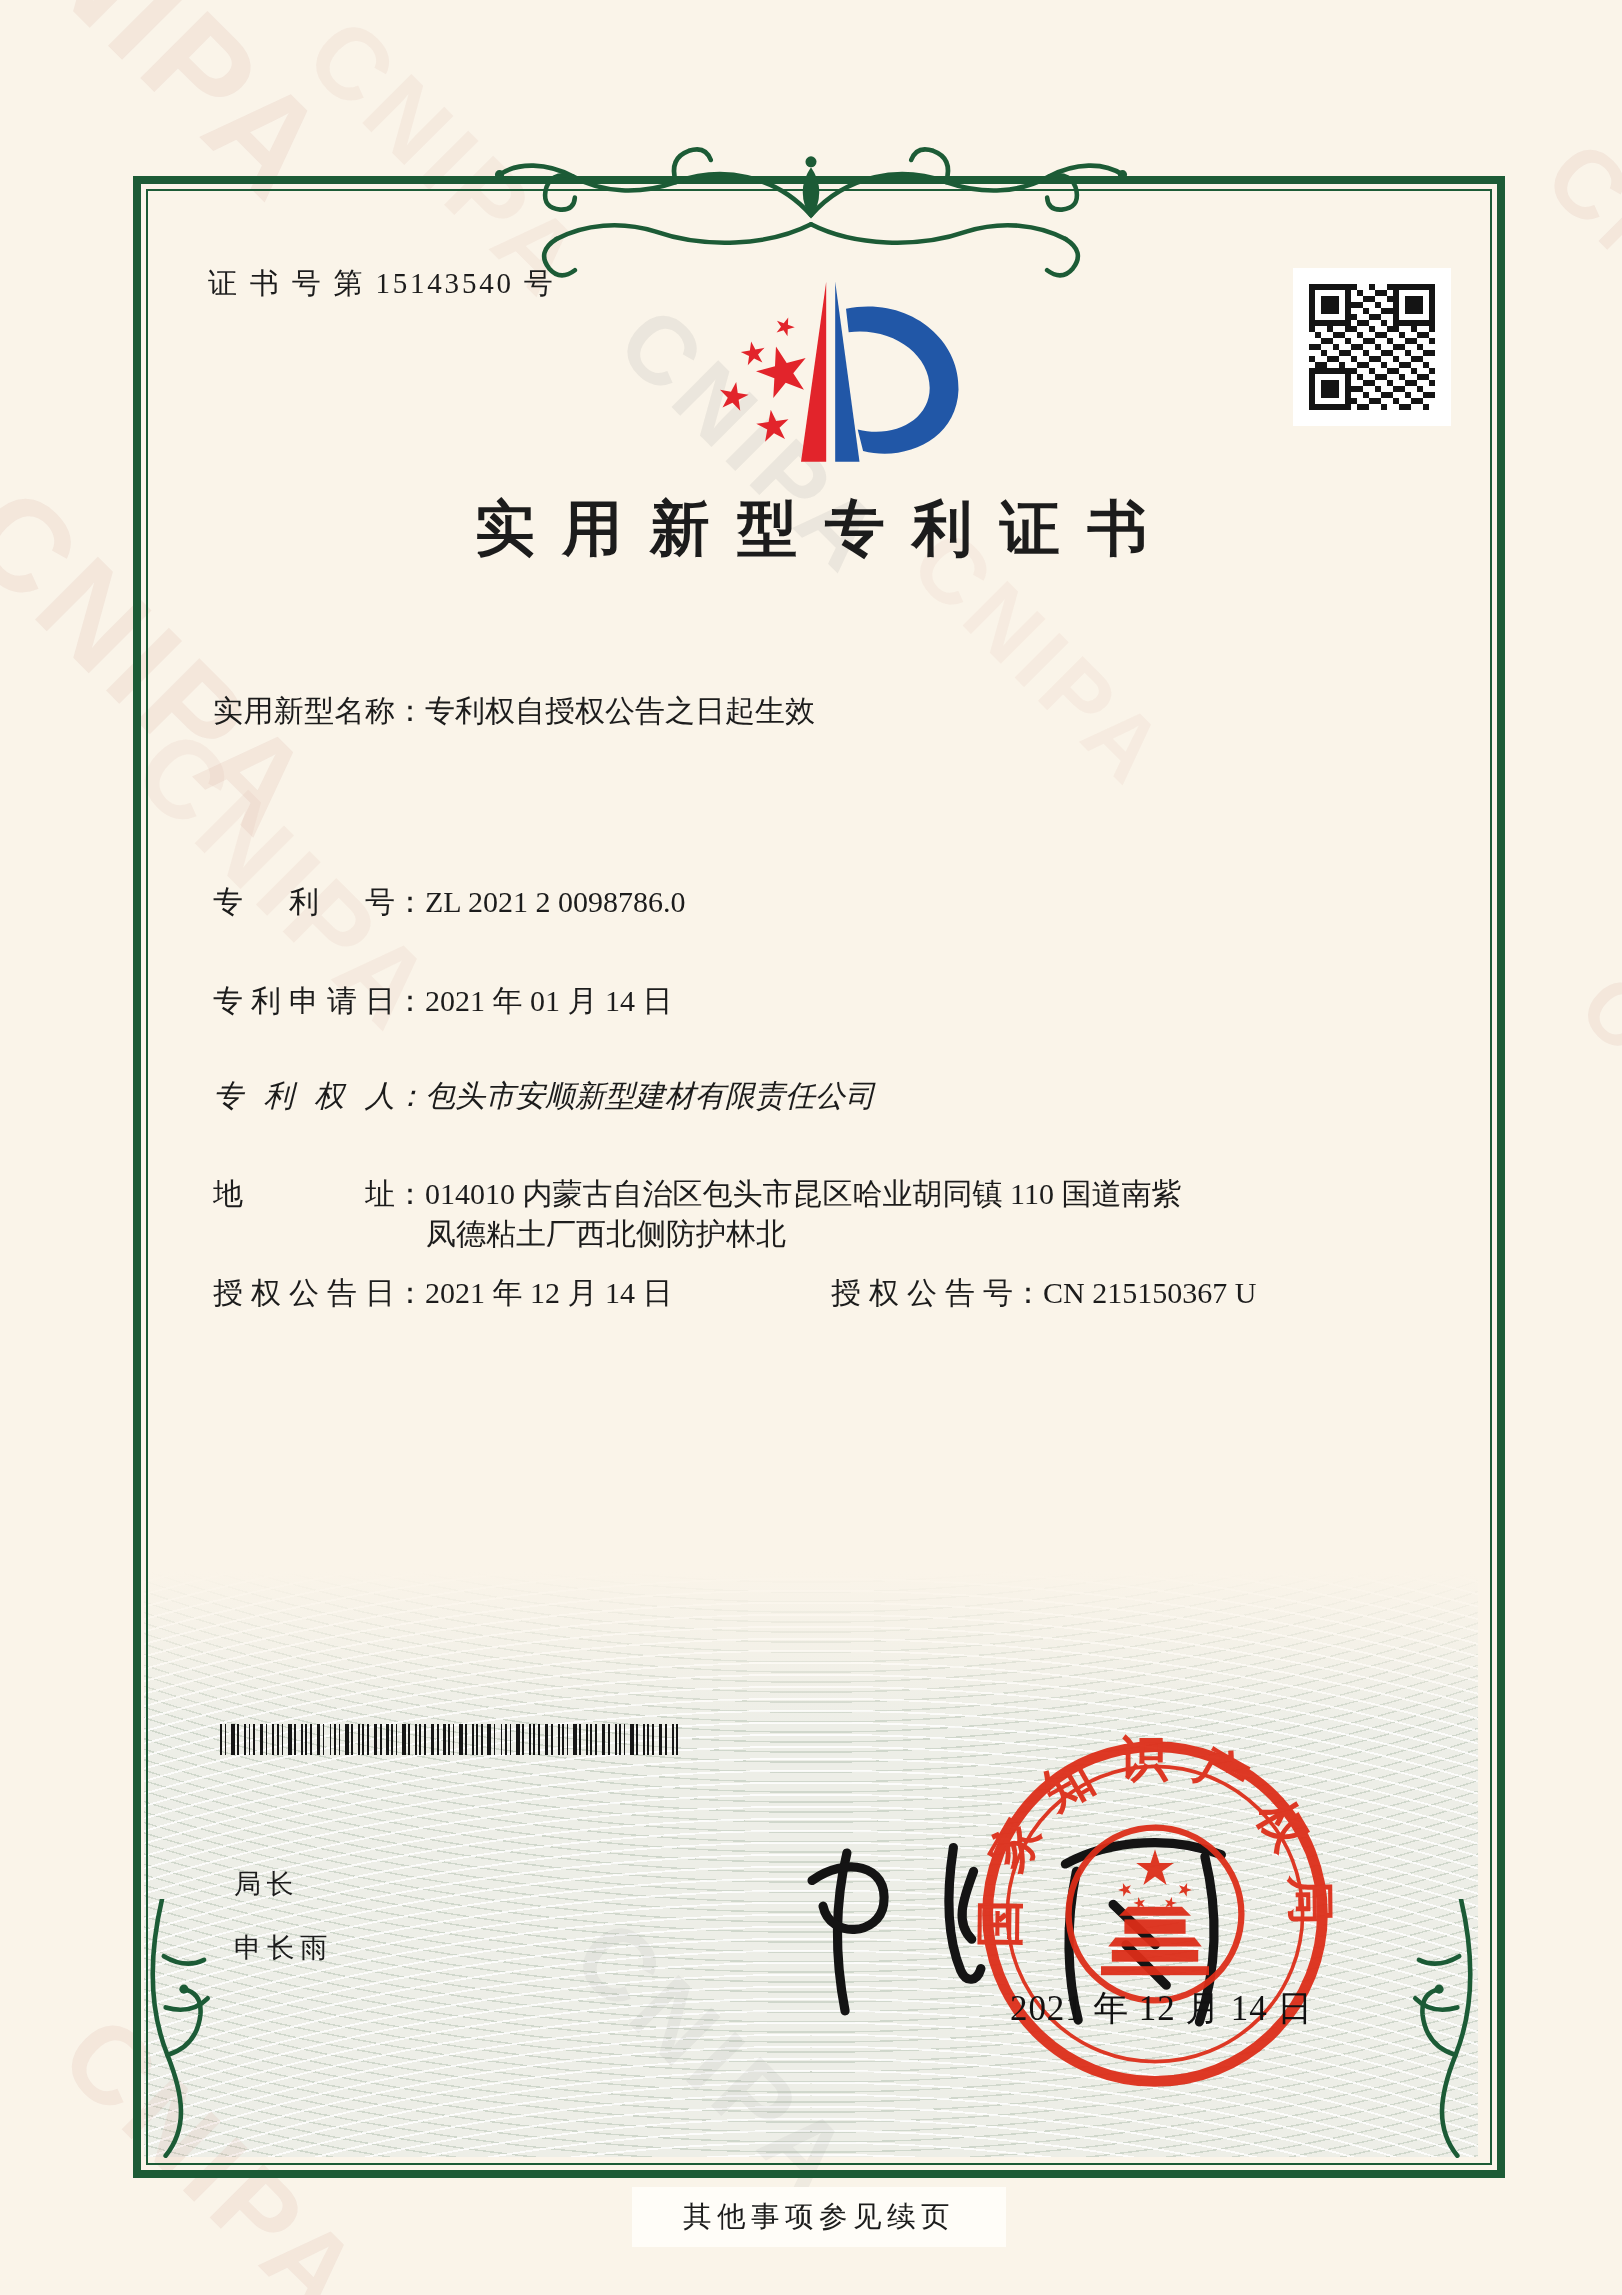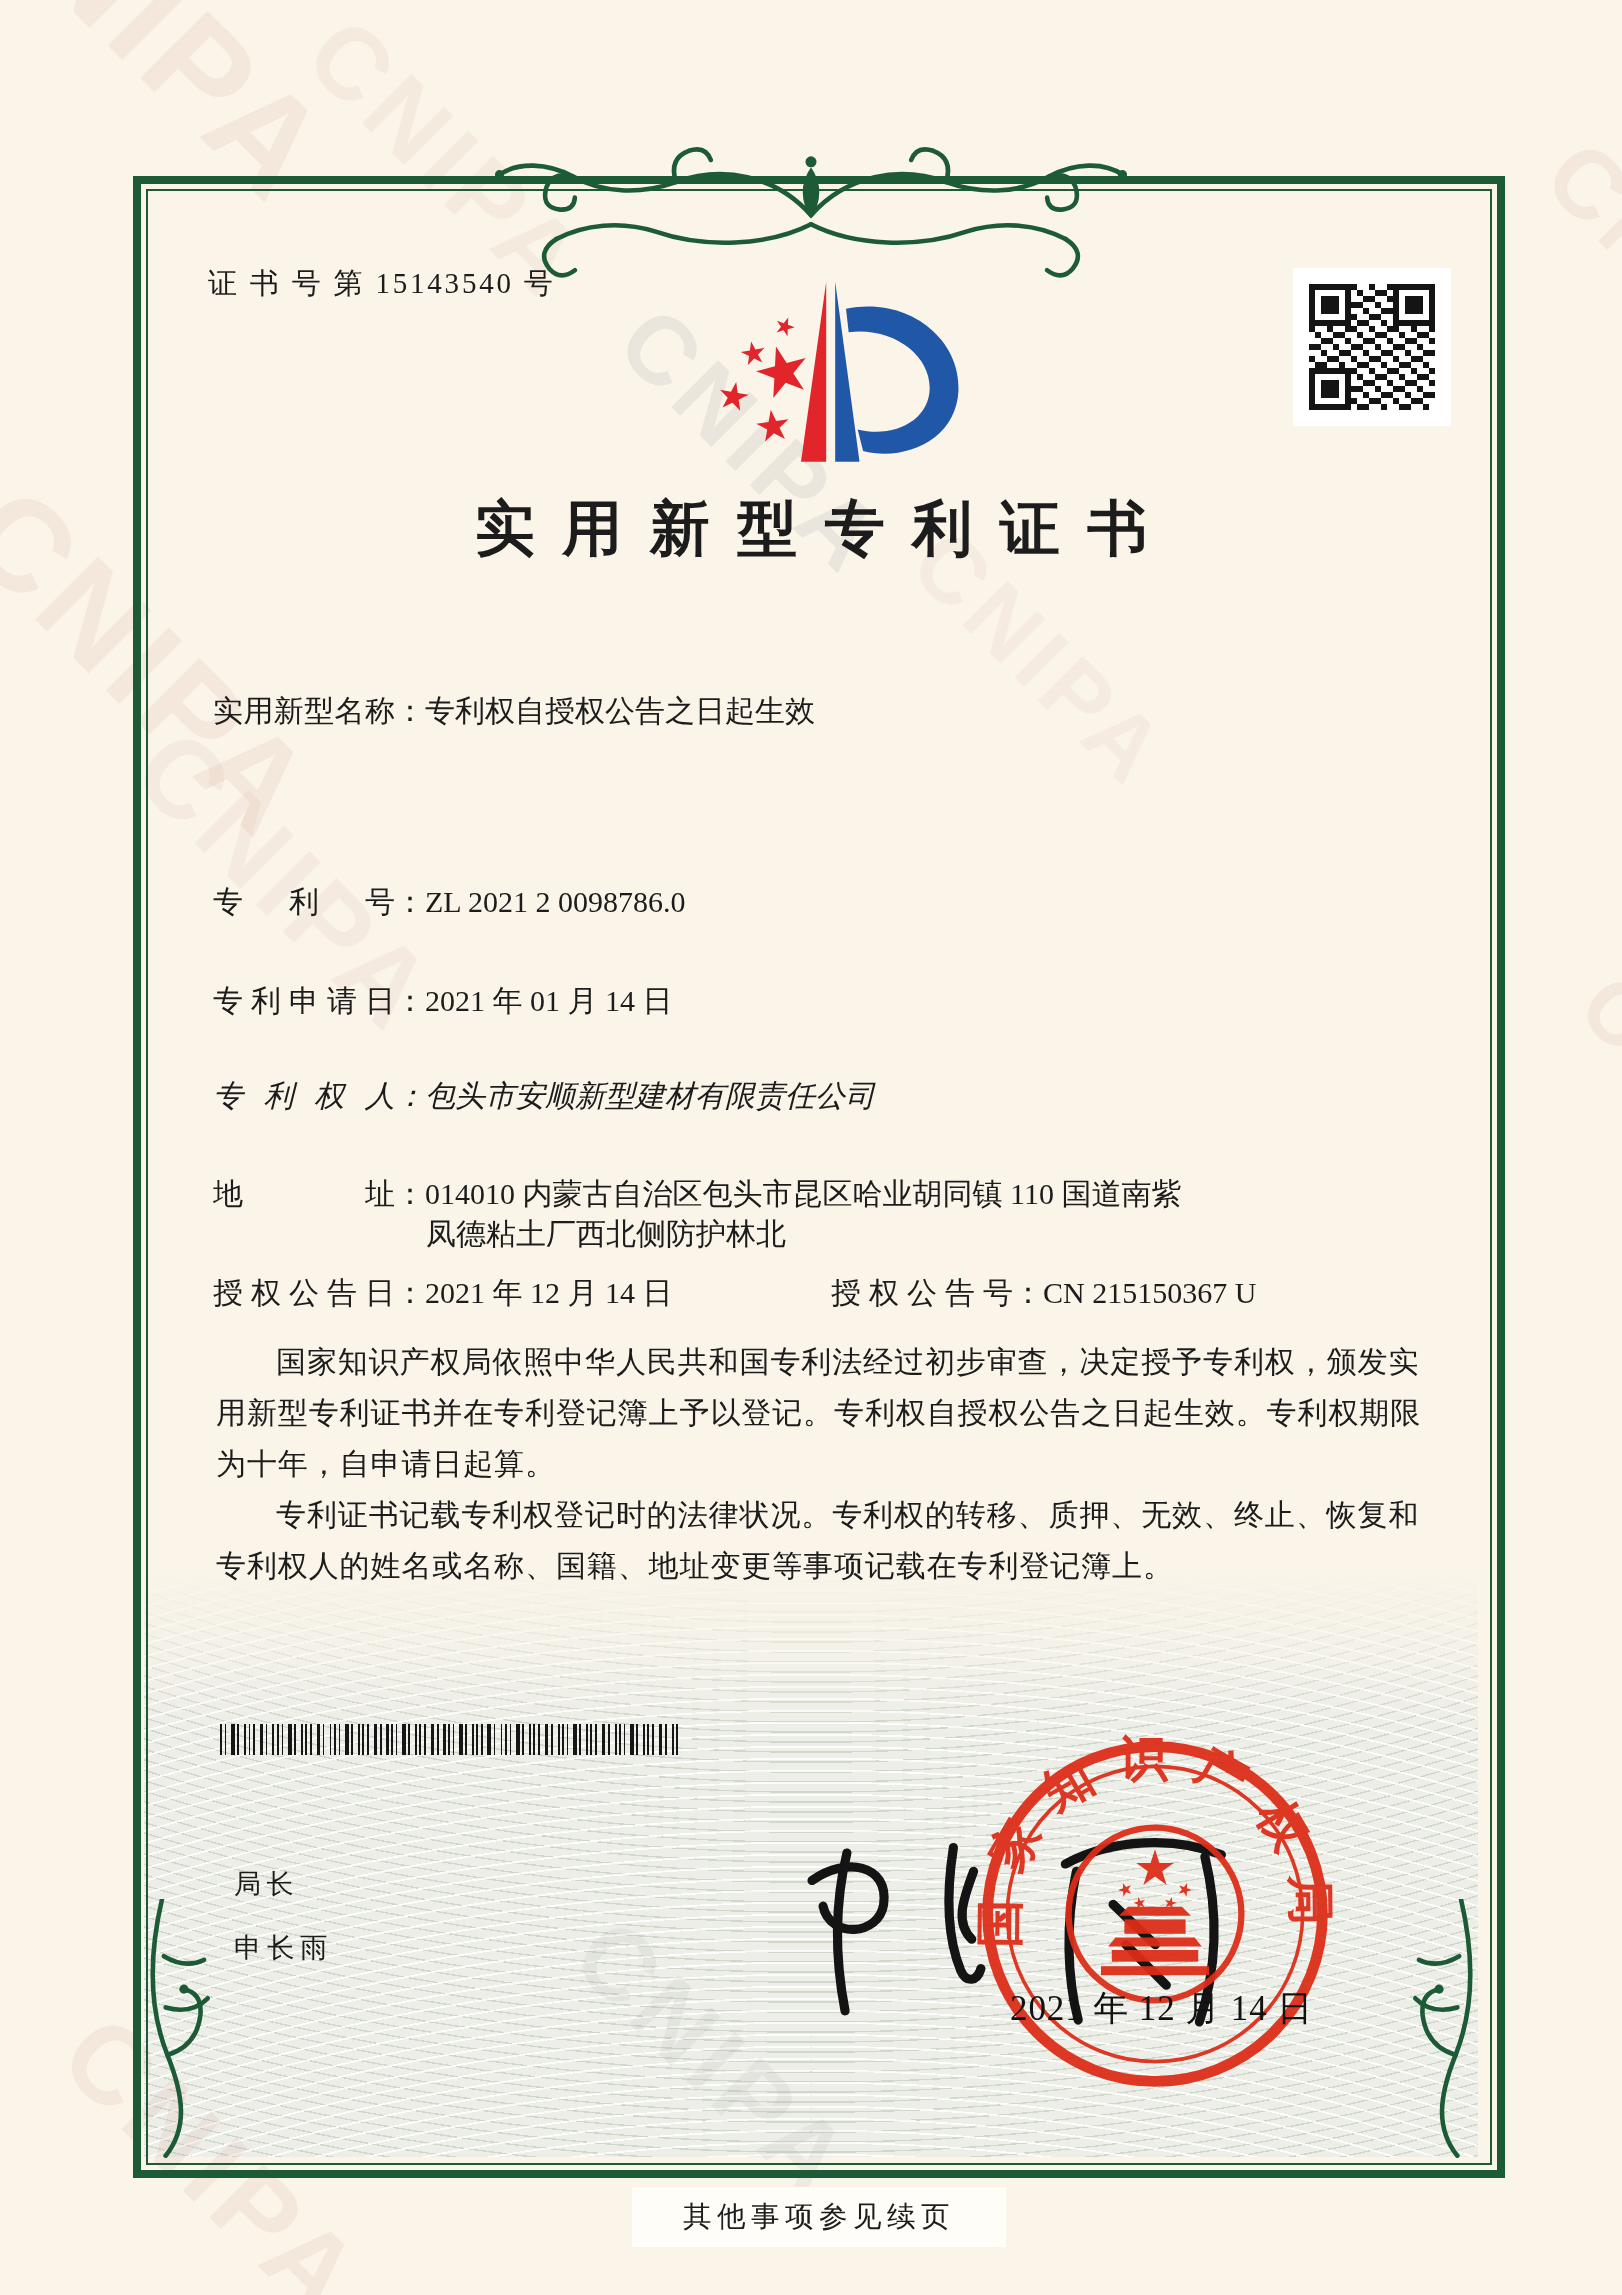--- a/index.html
+++ b/index.html
@@ -321,24 +321,20 @@
     <span class="flabel">地址</span><span class="fcolon">：</span><span class="fvalue">014010 内蒙古自治区包头市昆区哈业胡同镇 110 国道南紫</span>
   </div>
   <div class="addr-line2" style="top:1214px;">凤德粘土厂西北侧防护林北</div>
   <div class="frow" style="top:1273px;">
     <span class="flabel">授权公告日</span><span class="fcolon">：</span><span class="fvalue">2021 年 12 月 14 日</span>
     <span class="grant-col2">
       <span class="flabel">授权公告号</span><span class="fcolon">：</span><span class="fvalue">CN 215150367 U</span>
     </span>
   </div>
 
-  <div class="body-text">
-    <p>国家知识产权局依照中华人民共和国专利法经过初步审查，决定授予专利权，颁发实用新型专利证书并在专利登记簿上予以登记。专利权自授权公告之日起生效。专利权期限为十年，自申请日起算。</p>
-    <p>专利证书记载专利权登记时的法律状况。专利权的转移、质押、无效、终止、恢复和专利权人的姓名或名称、国籍、地址变更等事项记载在专利登记簿上。</p>
-  </div>
 
   <div class="barcode"></div>
 
   <div class="officer-role">局长</div>
   <div class="officer-name">申长雨</div>
 
   <div class="signature">
     <svg width="514" height="230" viewBox="0 0 560 250">
       <g stroke="#141414" fill="none" stroke-width="10" stroke-linecap="round" stroke-linejoin="round">
         <path d="M62,40 C50,90 48,150 60,212"></path>

